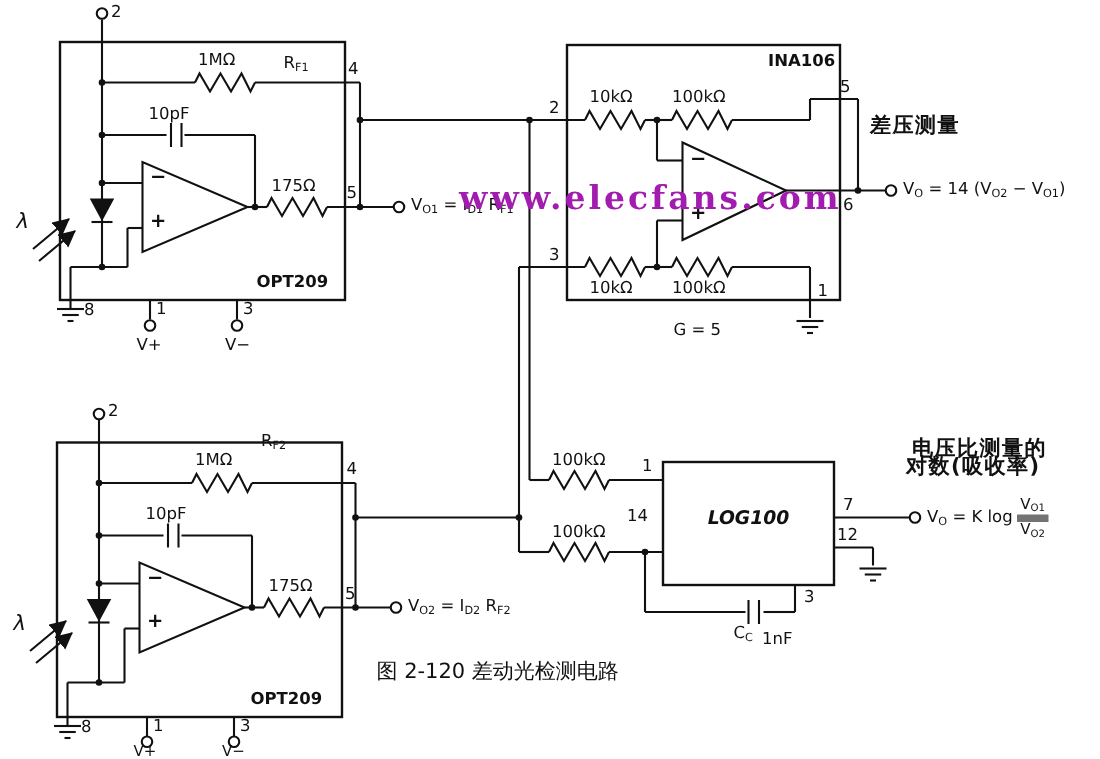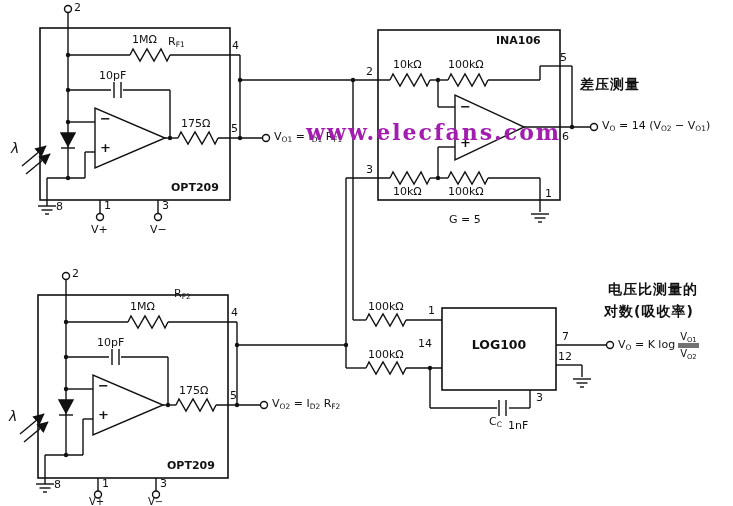--- a/index.html
+++ b/index.html
@@ -9,21 +9,21 @@
   .t{position:absolute;font-size:11px;line-height:1.1;white-space:nowrap;}
   .b{font-weight:bold;}
   .t sub{font-size:0.68em;line-height:0;vertical-align:-0.28em;}
   .sign{font-size:13px;font-weight:bold;}
   .cjk{font-size:14px;font-weight:bold;letter-spacing:1px;}
   .frac{display:inline-flex;flex-direction:column;align-items:center;font-size:10px;line-height:1.2;margin-left:3px;}
   .frac .num{border-bottom:5px solid #737373;padding:0 2px;}
   .wm{font-family:"DejaVu Serif",serif;font-size:22px;font-weight:bold;color:#a21caf;letter-spacing:2px;}
   .it{font-style:italic;font-size:14px;}
   .small{font-size:10px;}
-  .ctr{text-align:center;}
+  .ctr{text-align:center;font-style:italic;}
 </style>
 </head>
 <body>
 
 <div class="canvas">
 
 <svg width="733" height="506" viewBox="0 0 733 506">
   <defs>
     <marker id="arr" markerWidth="9" markerHeight="9" refX="7.5" refY="4" orient="auto">
       <path d="M0,0 L8,4 L0,8 z" fill="#111"></path>
@@ -204,37 +204,37 @@
           <circle cx="66" cy="455" r="2.2"></circle>
       <circle cx="168" cy="405" r="2.2"></circle>
           <circle cx="237" cy="345" r="2.2"></circle>
       <circle cx="237" cy="405" r="2.2"></circle>
     </g>
   </g>
 </svg>
 
 <div class="t" style="left:74px;top:2px">2</div>
 <div class="t" style="left:132px;top:34px">1MΩ</div>
-<div class="t" style="left:168px;top:36px"><span>R</span><sub>F1</sub></div>
+<div class="t" style="left:189px;top:36px"><span>R</span><sub>F1</sub></div>
 <div class="t" style="left:232px;top:40px">4</div>
 <div class="t" style="left:99px;top:70px">10pF</div>
 <div class="t sign" style="left:100px;top:112px">−</div>
 <div class="t sign" style="left:100px;top:141px">+</div>
 <div class="t" style="left:181px;top:118px">175Ω</div>
 <div class="t" style="left:231px;top:123px">5</div>
 <div class="t b" style="left:171px;top:182px">OPT209</div>
 <div class="t" style="left:56px;top:201px">8</div>
 <div class="t" style="left:104px;top:200px">1</div>
 <div class="t" style="left:91px;top:224px">V+</div>
 <div class="t" style="left:162px;top:200px">3</div>
 <div class="t" style="left:150px;top:224px">V−</div>
 <div class="t it" style="left:11px;top:141px">λ</div>
 <div class="t" style="left:274px;top:131px"><span>V</span><sub>O1</sub><span> = I</span><sub>D1</sub><span> R</span><sub>F1</sub></div>
 
-<div class="t b" style="left:496px;top:35px">INA106</div>
+<div class="t b" style="left:512px;top:35px">INA106</div>
 <div class="t" style="left:366px;top:66px">2</div>
 <div class="t" style="left:366px;top:164px">3</div>
 <div class="t" style="left:393px;top:59px">10kΩ</div>
 <div class="t" style="left:448px;top:59px">100kΩ</div>
 <div class="t" style="left:393px;top:186px">10kΩ</div>
 <div class="t" style="left:448px;top:186px">100kΩ</div>
 <div class="t" style="left:560px;top:52px">5</div>
 <div class="t" style="left:562px;top:131px">6</div>
 <div class="t" style="left:545px;top:188px">1</div>
 <div class="t sign" style="left:460px;top:100px">−</div>
@@ -246,21 +246,21 @@
 <div class="t" style="left:368px;top:301px">100kΩ</div>
 <div class="t" style="left:428px;top:305px">1</div>
 <div class="t" style="left:368px;top:349px">100kΩ</div>
 <div class="t" style="left:418px;top:338px">14</div>
 <div class="t b ctr" style="left:442px;top:338px;width:114px;font-size:12.5px">LOG100</div>
 <div class="t" style="left:562px;top:331px">7</div>
 <div class="t" style="left:558px;top:351px">12</div>
 <div class="t" style="left:536px;top:392px">3</div>
 <div class="t" style="left:489px;top:416px"><span>C</span><sub>C</sub></div>
 <div class="t" style="left:508px;top:420px">1nF</div>
-<div class="t cjk" style="left:608px;top:282px">电压比测量的</div>
+<div class="t cjk" style="left:608px;top:292px">电压比测量的</div>
 <div class="t cjk" style="left:604px;top:304px">对数(吸收率)</div>
 <div class="t" style="left:618px;top:331px;display:flex;align-items:center">
   <span><span>V</span><sub>O</sub><span> = K log</span></span>
   <span class="frac">
         <span class="num"><span>V</span><sub>O1</sub></span>
         <span class="den"><span>V</span><sub>O2</sub></span>
       </span>
 </div>
 
 <div class="t" style="left:72px;top:268px">2</div>
@@ -275,14 +275,15 @@
 <div class="t b" style="left:167px;top:460px">OPT209</div>
 <div class="t" style="left:54px;top:479px">8</div>
 <div class="t" style="left:102px;top:478px">1</div>
 <div class="t small" style="left:89px;top:496px">V+</div>
 <div class="t" style="left:160px;top:478px">3</div>
 <div class="t small" style="left:148px;top:496px">V−</div>
 <div class="t it" style="left:9px;top:409px">λ</div>
 <div class="t" style="left:272px;top:398px"><span>V</span><sub>O2</sub><span> = I</span><sub>D2</sub><span> R</span><sub>F2</sub></div>
 
 <div class="t wm" style="left:306px;top:120px">www.elecfans.com</div>
+<div class="t" style="left:251px;top:441px;font-size:14px">图 2-120  差动光检测电路</div>
 
 </div>
 
 </body></html>

